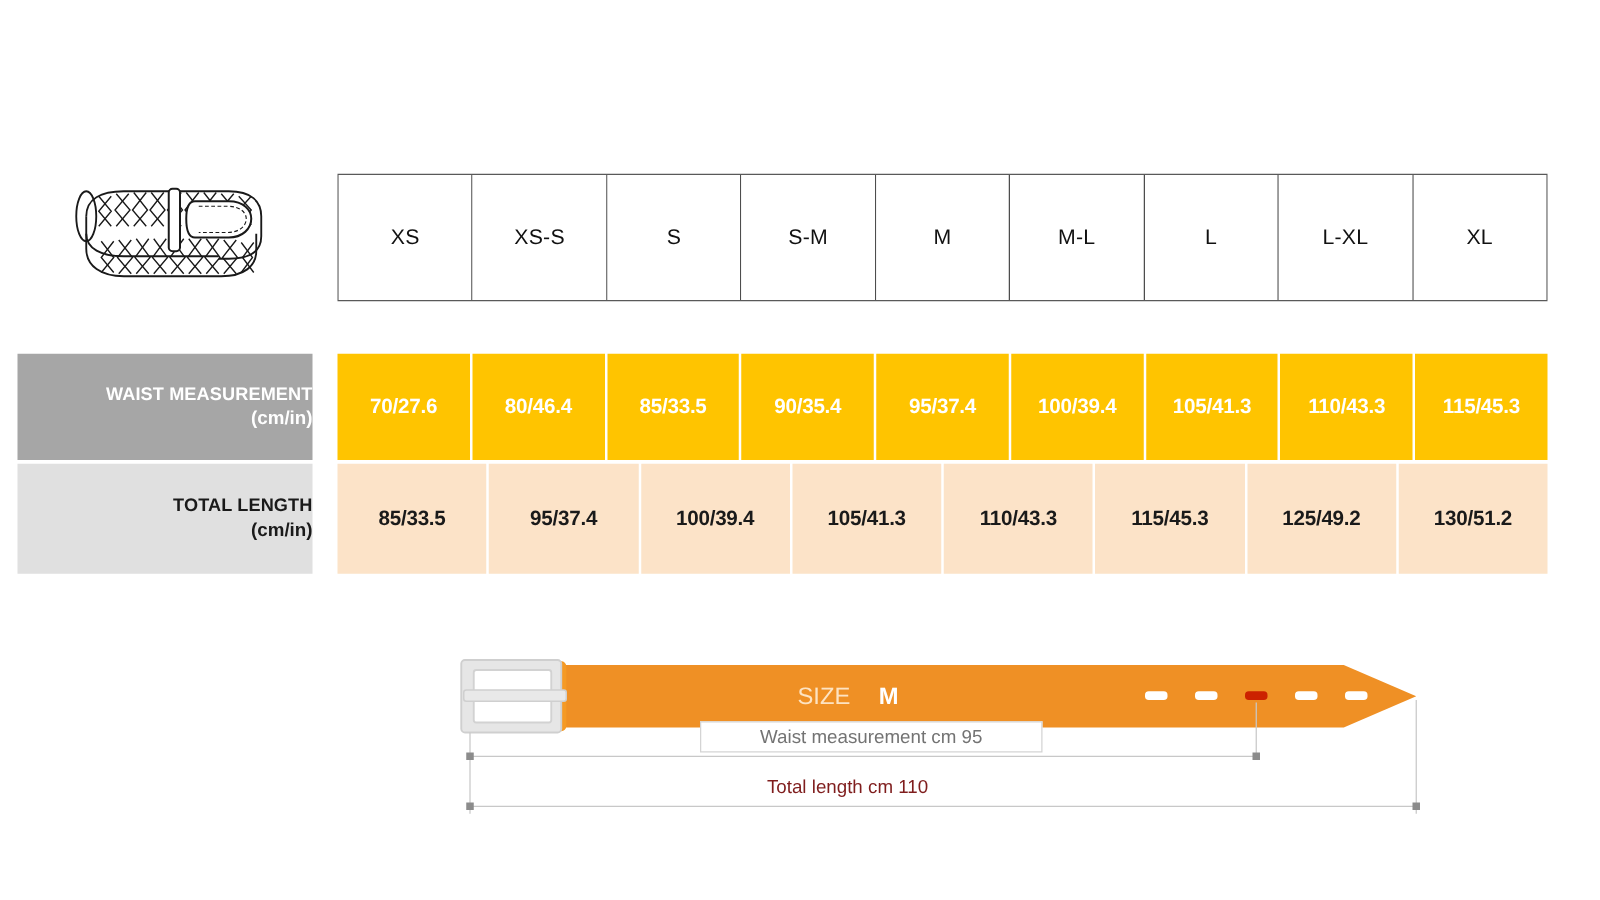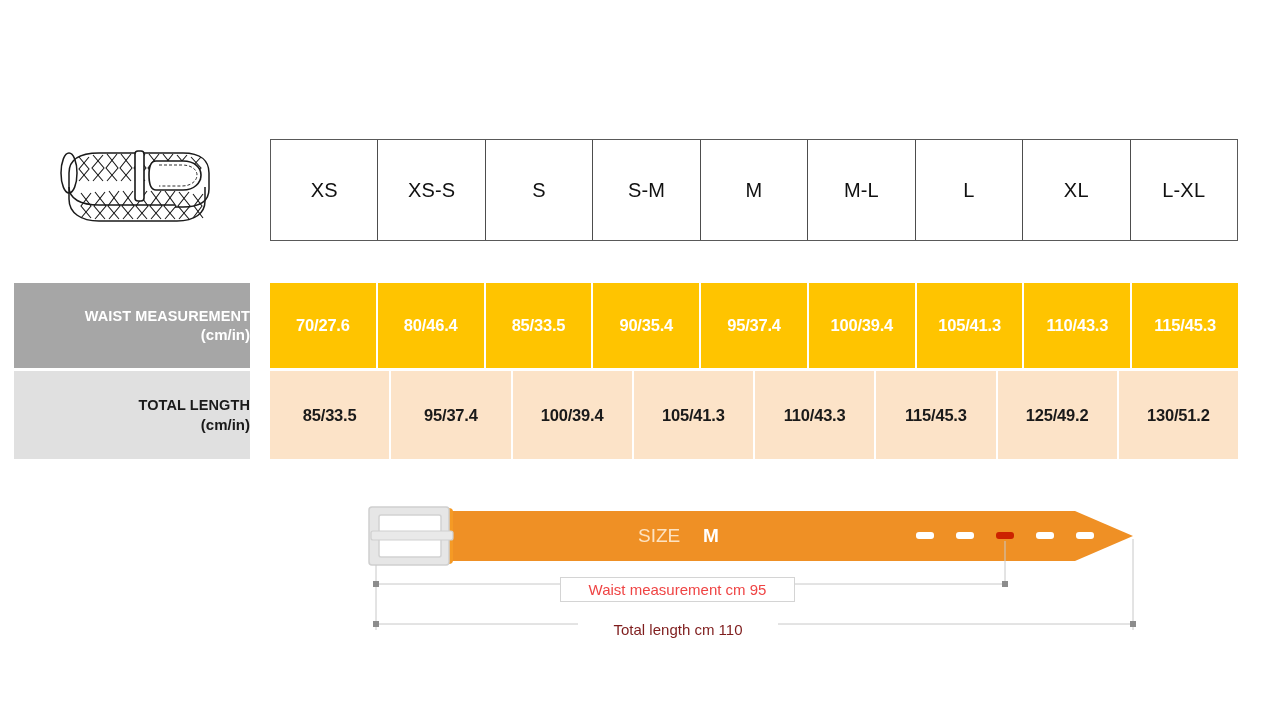--- a/index.html
+++ b/index.html
@@ -20,21 +20,21 @@
   
   .size-header-row {
     position: absolute; left: 270px; top: 139px;
     width: 968px; height: 102px;
     display: flex;
     border: 1.5px solid #595959;
   }
   .size-header-cell {
     flex: 1 1 0;
     display: flex; align-items: center; justify-content: center;
-    font-size: 20px; color: #111; letter-spacing: .2px;
+    font-size: 17px; color: #111; letter-spacing: .2px;
     border-right: 1.5px solid #4d4d4d;
     background: #ffffff;
   }
   .size-header-cell:last-child { border-right: none; }
 
   
   .row-label {
     position: absolute; left: 14px;
     width: 236px;
     display: flex; flex-direction: column;
@@ -65,34 +65,34 @@
   .value-cell {
     flex: 1 1 0;
     display: flex; align-items: center; justify-content: center;
     font-size: 16.5px; font-weight: bold; letter-spacing: -.2px;
   }
   #waist-values .value-cell { background: #ffc400; color: #ffffff; }
   #length-values .value-cell { background: #fce3c8; color: #1a1a1a; }
 
   
   .belt-diagram {
-    position: absolute; left: 355px; top: 495px;
+    position: absolute; left: 355px; top: 516px;
     width: 800px; height: 150px;
   }
   .belt-svg-text {
     font-family: "Liberation Sans", sans-serif;
   }
   .dim-label-boxed {
     position: absolute;
     left: 560px; top: 577px;
-    width: 235px; height: 25px;
+    width: 274px; height: 25px;
     background: #ffffff;
     border: 1px solid #d4d4d4;
     display: flex; align-items: center; justify-content: center;
-    font-size: 15px; color: #ef4444;
+    font-size: 15px; color: #737373;
   }
   .dim-label-plain {
     position: absolute;
     left: 578px; top: 617px;
     width: 200px; height: 24px;
     background: #ffffff;
     display: flex; align-items: center; justify-content: center;
     font-size: 15px; color: #7f1d1d;
   }
 </style>
@@ -132,22 +132,22 @@
   </div>
 
   <div class="size-header-row">
     <div class="size-header-cell">XS</div>
     <div class="size-header-cell">XS-S</div>
     <div class="size-header-cell">S</div>
     <div class="size-header-cell">S-M</div>
     <div class="size-header-cell">M</div>
     <div class="size-header-cell">M-L</div>
     <div class="size-header-cell">L</div>
+    <div class="size-header-cell">L-XL</div>
     <div class="size-header-cell">XL</div>
-    <div class="size-header-cell">L-XL</div>
   </div>
 
   <div class="row-label" id="waist-label">
     <span class="l1">WAIST MEASUREMENT</span>
     <span class="l2">(cm/in)</span>
   </div>
   <div class="value-row" id="waist-values">
     <div class="value-cell">70/27.6</div>
     <div class="value-cell">80/46.4</div>
     <div class="value-cell">85/33.5</div>

